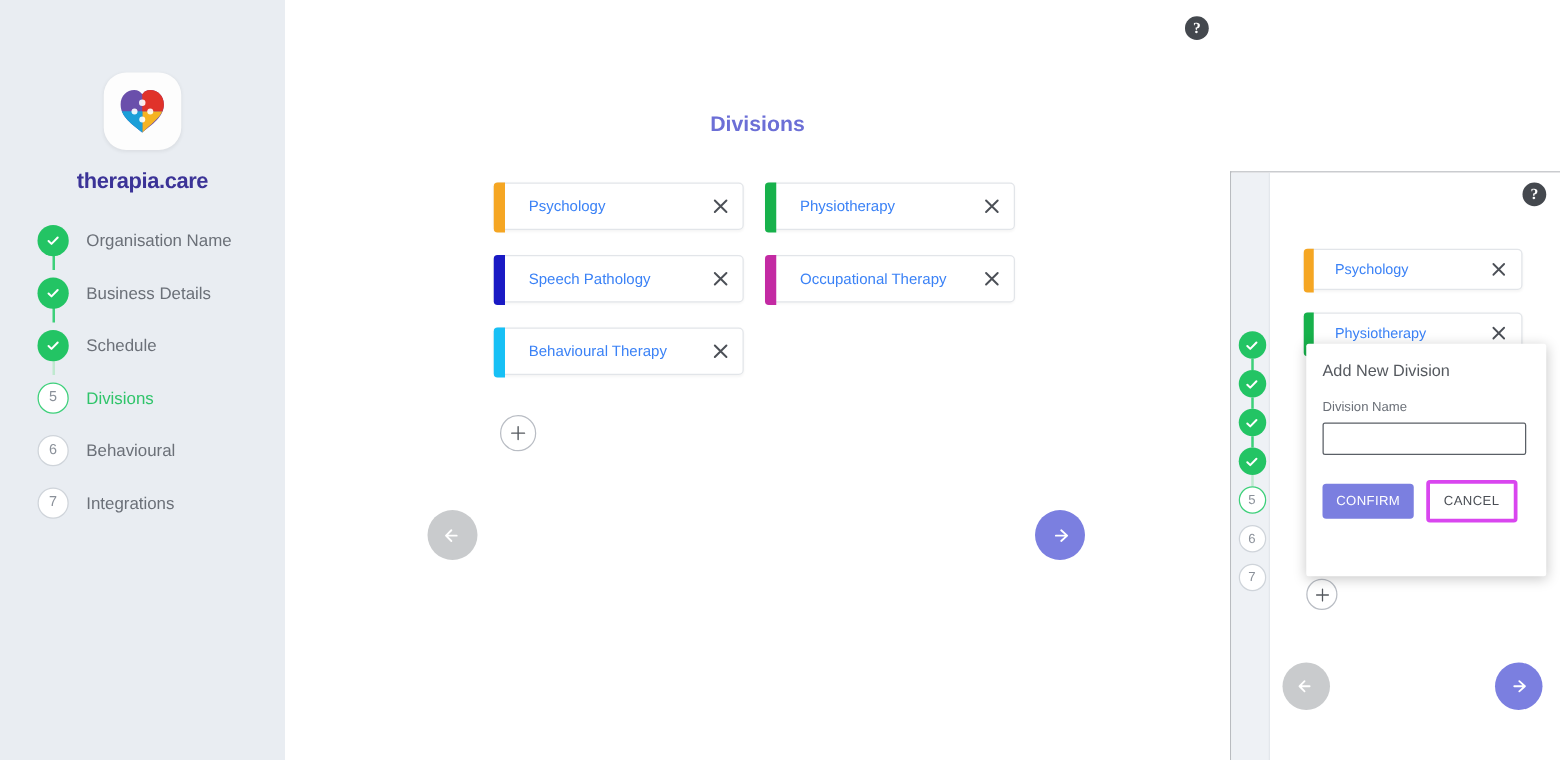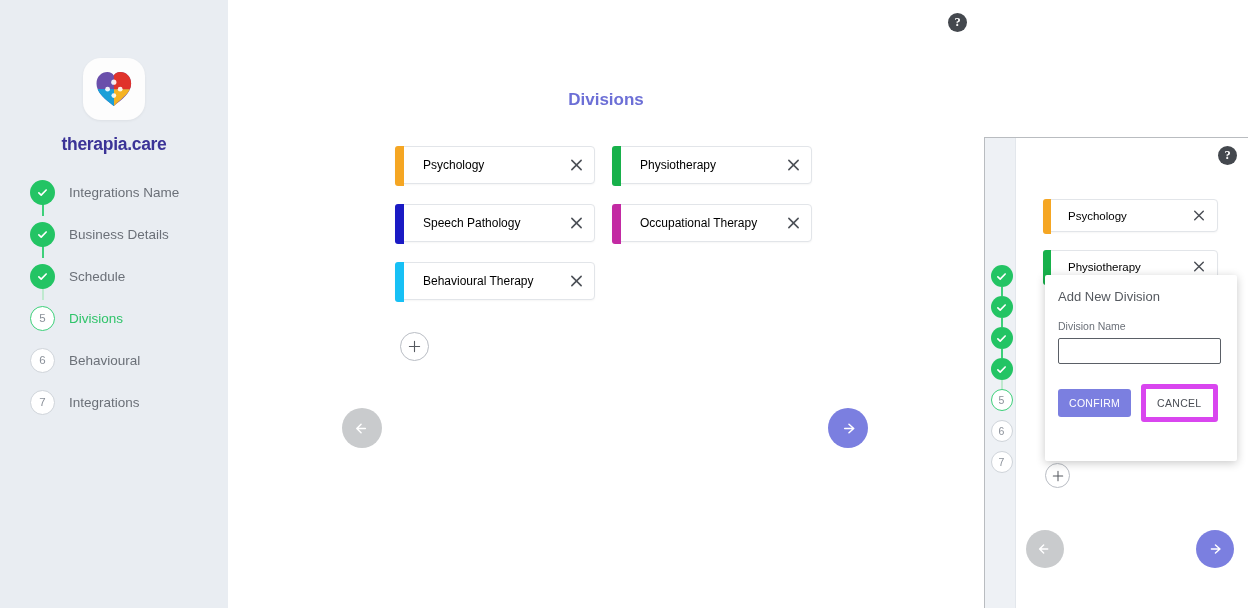--- a/index.html
+++ b/index.html
@@ -87,21 +87,21 @@
     background: #ffffff; border: 1px solid #e2e5e9; border-radius: 4px;
     display: flex; align-items: center;
     box-shadow: 0 1px 2px rgba(0,0,0,0.04);
     margin-right: 17px;
   }
   .card-bar {
     position: absolute; left: -1px; top: -1px; width: 9px; height: 40px;
     border-radius: 3px 0 0 3px;
   }
   .card-name {
-    margin-left: 27px; font-size: 12px; color: #000000; white-space: nowrap;
+    margin-left: 27px; font-size: 12px; color: #3b82f6; white-space: nowrap;
   }
   .card-x {
     position: absolute; right: 11px; top: 50%; transform: translateY(-50%);
     width: 13px; height: 13px;
   }
   .card-x svg { display: block; }
 
   .add-btn {
     position: absolute; left: 172px; top: 332px;
     width: 29px; height: 29px; border-radius: 50%;
@@ -177,21 +177,21 @@
     padding: 2px; display: flex; align-items: center; justify-content: center;
   }
   .color-swatch i { display: block; width: 100%; height: 100%; }
   .modal-btns { display: flex; align-items: center; margin-top: 20px; }
   .btn-confirm {
     background: #7b7fe0; color: #fff; border: none; border-radius: 3px;
     font-size: 10.5px; padding: 8px 11px; letter-spacing: 0.3px;
     font-family: "Liberation Sans", sans-serif; cursor: pointer;
   }
   .btn-cancel {
-    background: #fff; color: #4a4e55; border: 5px solid #d946ef; border-radius: 3px;
+    background: #fff; color: #4a4e55; border: 3px solid #d946ef; border-radius: 3px;
     font-size: 10.5px; padding: 8px 11px; margin-left: 10px; letter-spacing: 0.3px;
     font-family: "Liberation Sans", sans-serif; cursor: pointer;
   }
 </style>
 </head>
 <body>
 
 <div class="app">
 
   <div class="top-strip"></div>
@@ -216,21 +216,21 @@
 
     <div class="steps">
 
       <div class="step">
         <div class="step-mark done">
           <svg class="step-check" viewBox="0 0 16 16" aria-hidden="true">
               <path d="M3.5 8.4 L6.4 11.2 L12.5 4.9" fill="none" stroke="#ffffff" stroke-width="2" stroke-linecap="round" stroke-linejoin="round"></path>
             </svg>
         </div>
         <div class="connector"></div>
-        <div class="step-label">Integrations Name</div>
+        <div class="step-label">Organisation Name</div>
       </div>
 
 
       <div class="step">
         <div class="step-mark done">
           <svg class="step-check" viewBox="0 0 16 16" aria-hidden="true">
               <path d="M3.5 8.4 L6.4 11.2 L12.5 4.9" fill="none" stroke="#ffffff" stroke-width="2" stroke-linecap="round" stroke-linejoin="round"></path>
             </svg>
         </div>
         <div class="connector"></div>

